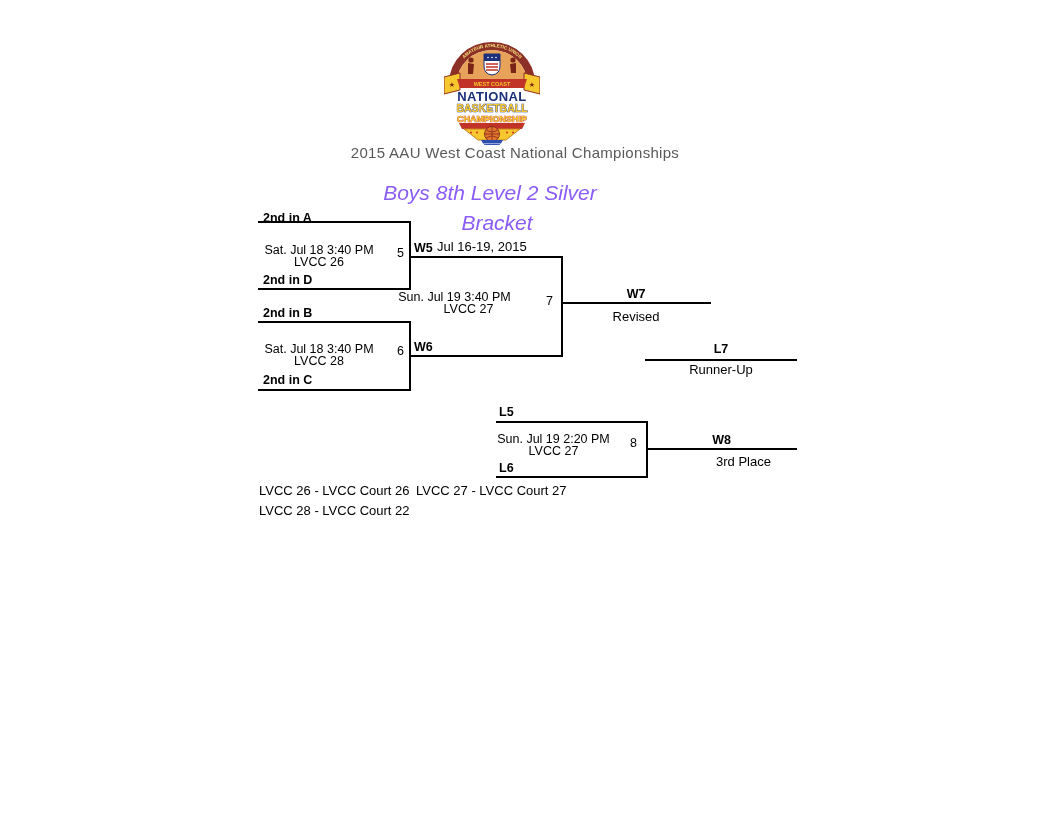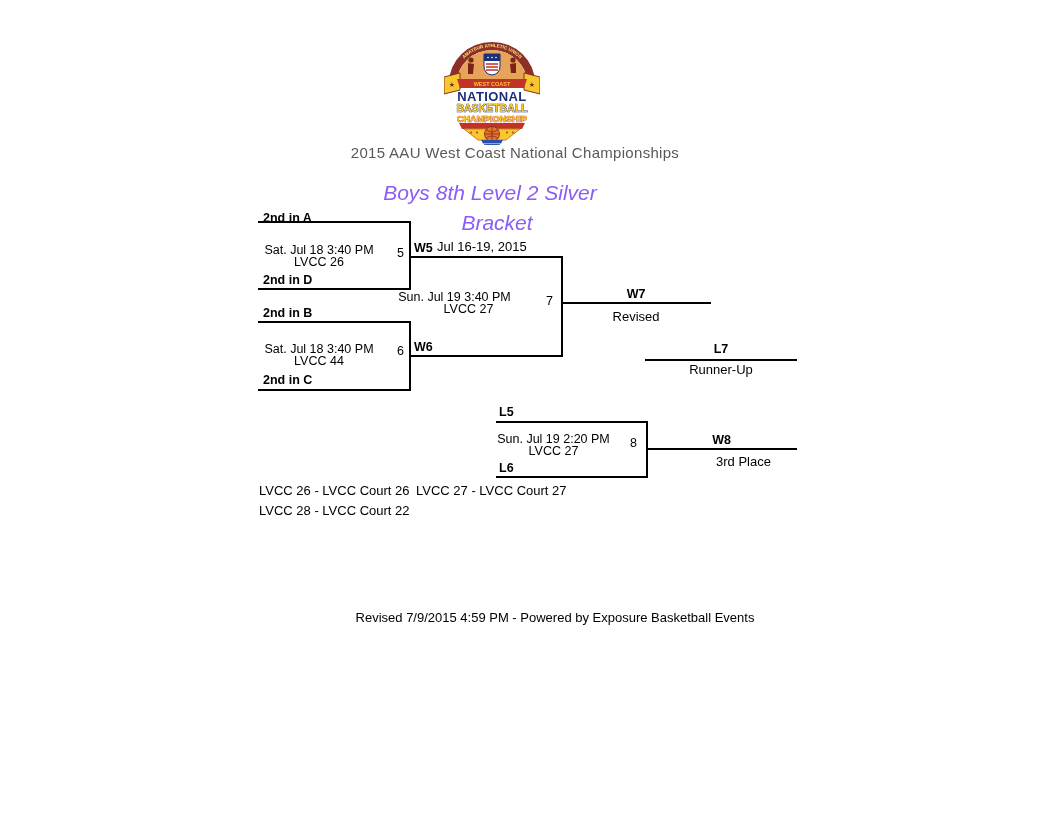--- a/index.html
+++ b/index.html
@@ -121,21 +121,21 @@
 
   <div class="abs seed" style="left:263px; top:212px;">2nd in A</div>
   <div class="abs ginfo" style="left:250px; top:244px; width:138px;">Sat. Jul 18 3:40 PM</div>
   <div class="abs ginfo" style="left:250px; top:256px; width:138px;">LVCC 26</div>
   <div class="abs gnum" style="left:397px; top:247px;">5</div>
   <div class="abs wlabel" style="left:414px; top:242px;">W5</div>
   <div class="abs seed" style="left:263px; top:274px;">2nd in D</div>
 
   <div class="abs seed" style="left:263px; top:307px;">2nd in B</div>
   <div class="abs ginfo" style="left:250px; top:343px; width:138px;">Sat. Jul 18 3:40 PM</div>
-  <div class="abs ginfo" style="left:250px; top:355px; width:138px;">LVCC 44</div>
+  <div class="abs ginfo" style="left:250px; top:355px; width:138px;">LVCC 28</div>
   <div class="abs gnum" style="left:397px; top:345px;">6</div>
   <div class="abs wlabel" style="left:414px; top:341px;text-align:right;">W6</div>
   <div class="abs seed" style="left:263px; top:374px;">2nd in C</div>
 
   <div class="abs ginfo" style="left:386px; top:291px; width:137px;">Sun. Jul 19 3:40 PM</div>
   <div class="abs ginfo" style="left:400px; top:303px; width:137px;">LVCC 27</div>
   <div class="abs gnum" style="left:546px; top:295px;">7</div>
   <div class="abs wlabel centerlbl" style="left:561px; top:288px; width:150px;">W7</div>
   <div class="abs result" style="left:561px; top:310px; width:150px;">Revised</div>
   <div class="abs wlabel centerlbl" style="left:645px; top:343px; width:152px;">L7</div>
@@ -146,15 +146,14 @@
   <div class="abs ginfo" style="left:485px; top:445px; width:137px;">LVCC 27</div>
   <div class="abs gnum" style="left:630px; top:437px;">8</div>
   <div class="abs wlabel" style="left:499px; top:462px;">L6</div>
   <div class="abs wlabel centerlbl" style="left:646px; top:434px; width:151px;">W8</div>
   <div class="abs result" style="left:646px; top:455px; width:151px;padding-left:44px;">3rd Place</div>
 
   <div class="abs legend" style="left:259px; top:484px;">LVCC 26 - LVCC Court 26</div>
   <div class="abs legend" style="left:416px; top:484px;">LVCC 27 - LVCC Court 27</div>
   <div class="abs legend" style="left:259px; top:504px;">LVCC 28 - LVCC Court 22</div>
 
-  <div class="abs footer" style="left:355px; top:610px; width:400px;">Revised 7/9/2015 4:59 PM - Powered by Exposure Basketball Events</div>
 
 </div>
 
 </body></html>

